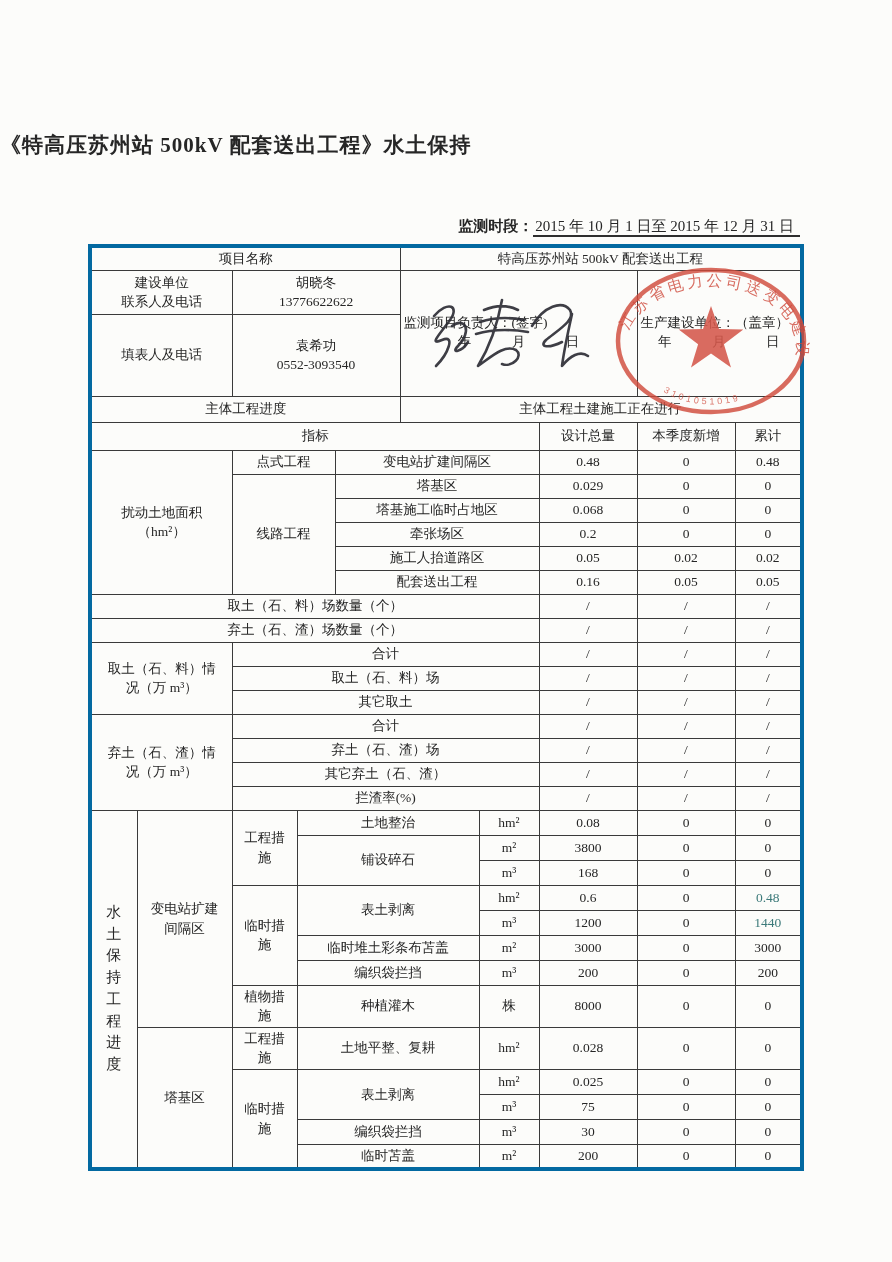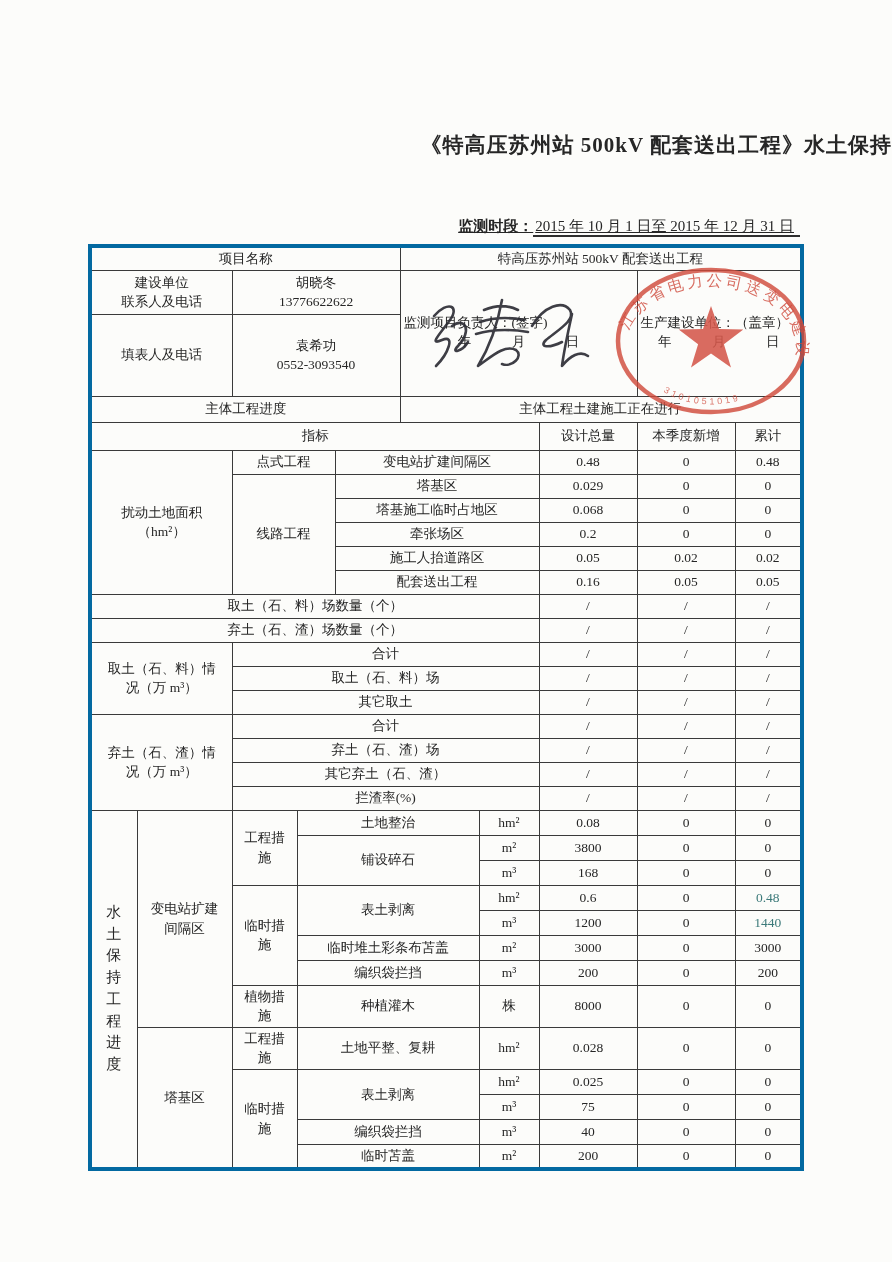--- a/index.html
+++ b/index.html
@@ -6,25 +6,25 @@
   body{background:#e8e8e6;}
   .page{
     position:relative;
     width:892px;height:1262px;
     margin:0 auto;
     background:#fcfcfa;
     font-family:"Liberation Serif","DejaVu Serif",serif;
     color:#262626;
     overflow:hidden;
   }
-  .title1{position:absolute;top:131px;left:0;width:100%;text-align:right;
+  .title1{position:absolute;top:131px;left:0;width:100%;text-align:left;
           font-size:21px;font-weight:bold;letter-spacing:1px;}
   .title2{position:absolute;top:182px;left:0;width:100%;text-align:center;
           font-size:21px;font-weight:bold;letter-spacing:3px;}
-  .period{position:absolute;top:217px;left:88px;width:712px;text-align:right;font-size:15px;text-decoration:underline;}
+  .period{position:absolute;top:217px;left:88px;width:712px;text-align:right;font-size:15px;}
   .period .p-label{font-weight:bold;}
   .period .p-value{border-bottom:2px solid #2e2e2e;padding:0 6px 1px 2px;}
 
   table.report{
     position:absolute;top:244px;left:88px;
     width:712px;border-collapse:collapse;table-layout:fixed;
     font-size:13.5px;
   }
   table.report td{
     border:1px solid #3a3a3a;
@@ -305,21 +305,21 @@
     </tr>
     <tr class="h25">
       <td>m³</td>
       <td>75</td>
       <td>0</td>
       <td>0</td>
     </tr>
     <tr class="h25">
       <td colspan="3">编织袋拦挡</td>
       <td>m³</td>
-      <td>40</td>
+      <td>30</td>
       <td>0</td>
       <td>0</td>
     </tr>
     <tr class="h25">
       <td colspan="3">临时苫盖</td>
       <td>m²</td>
       <td>200</td>
       <td>0</td>
       <td>0</td>
     </tr>

